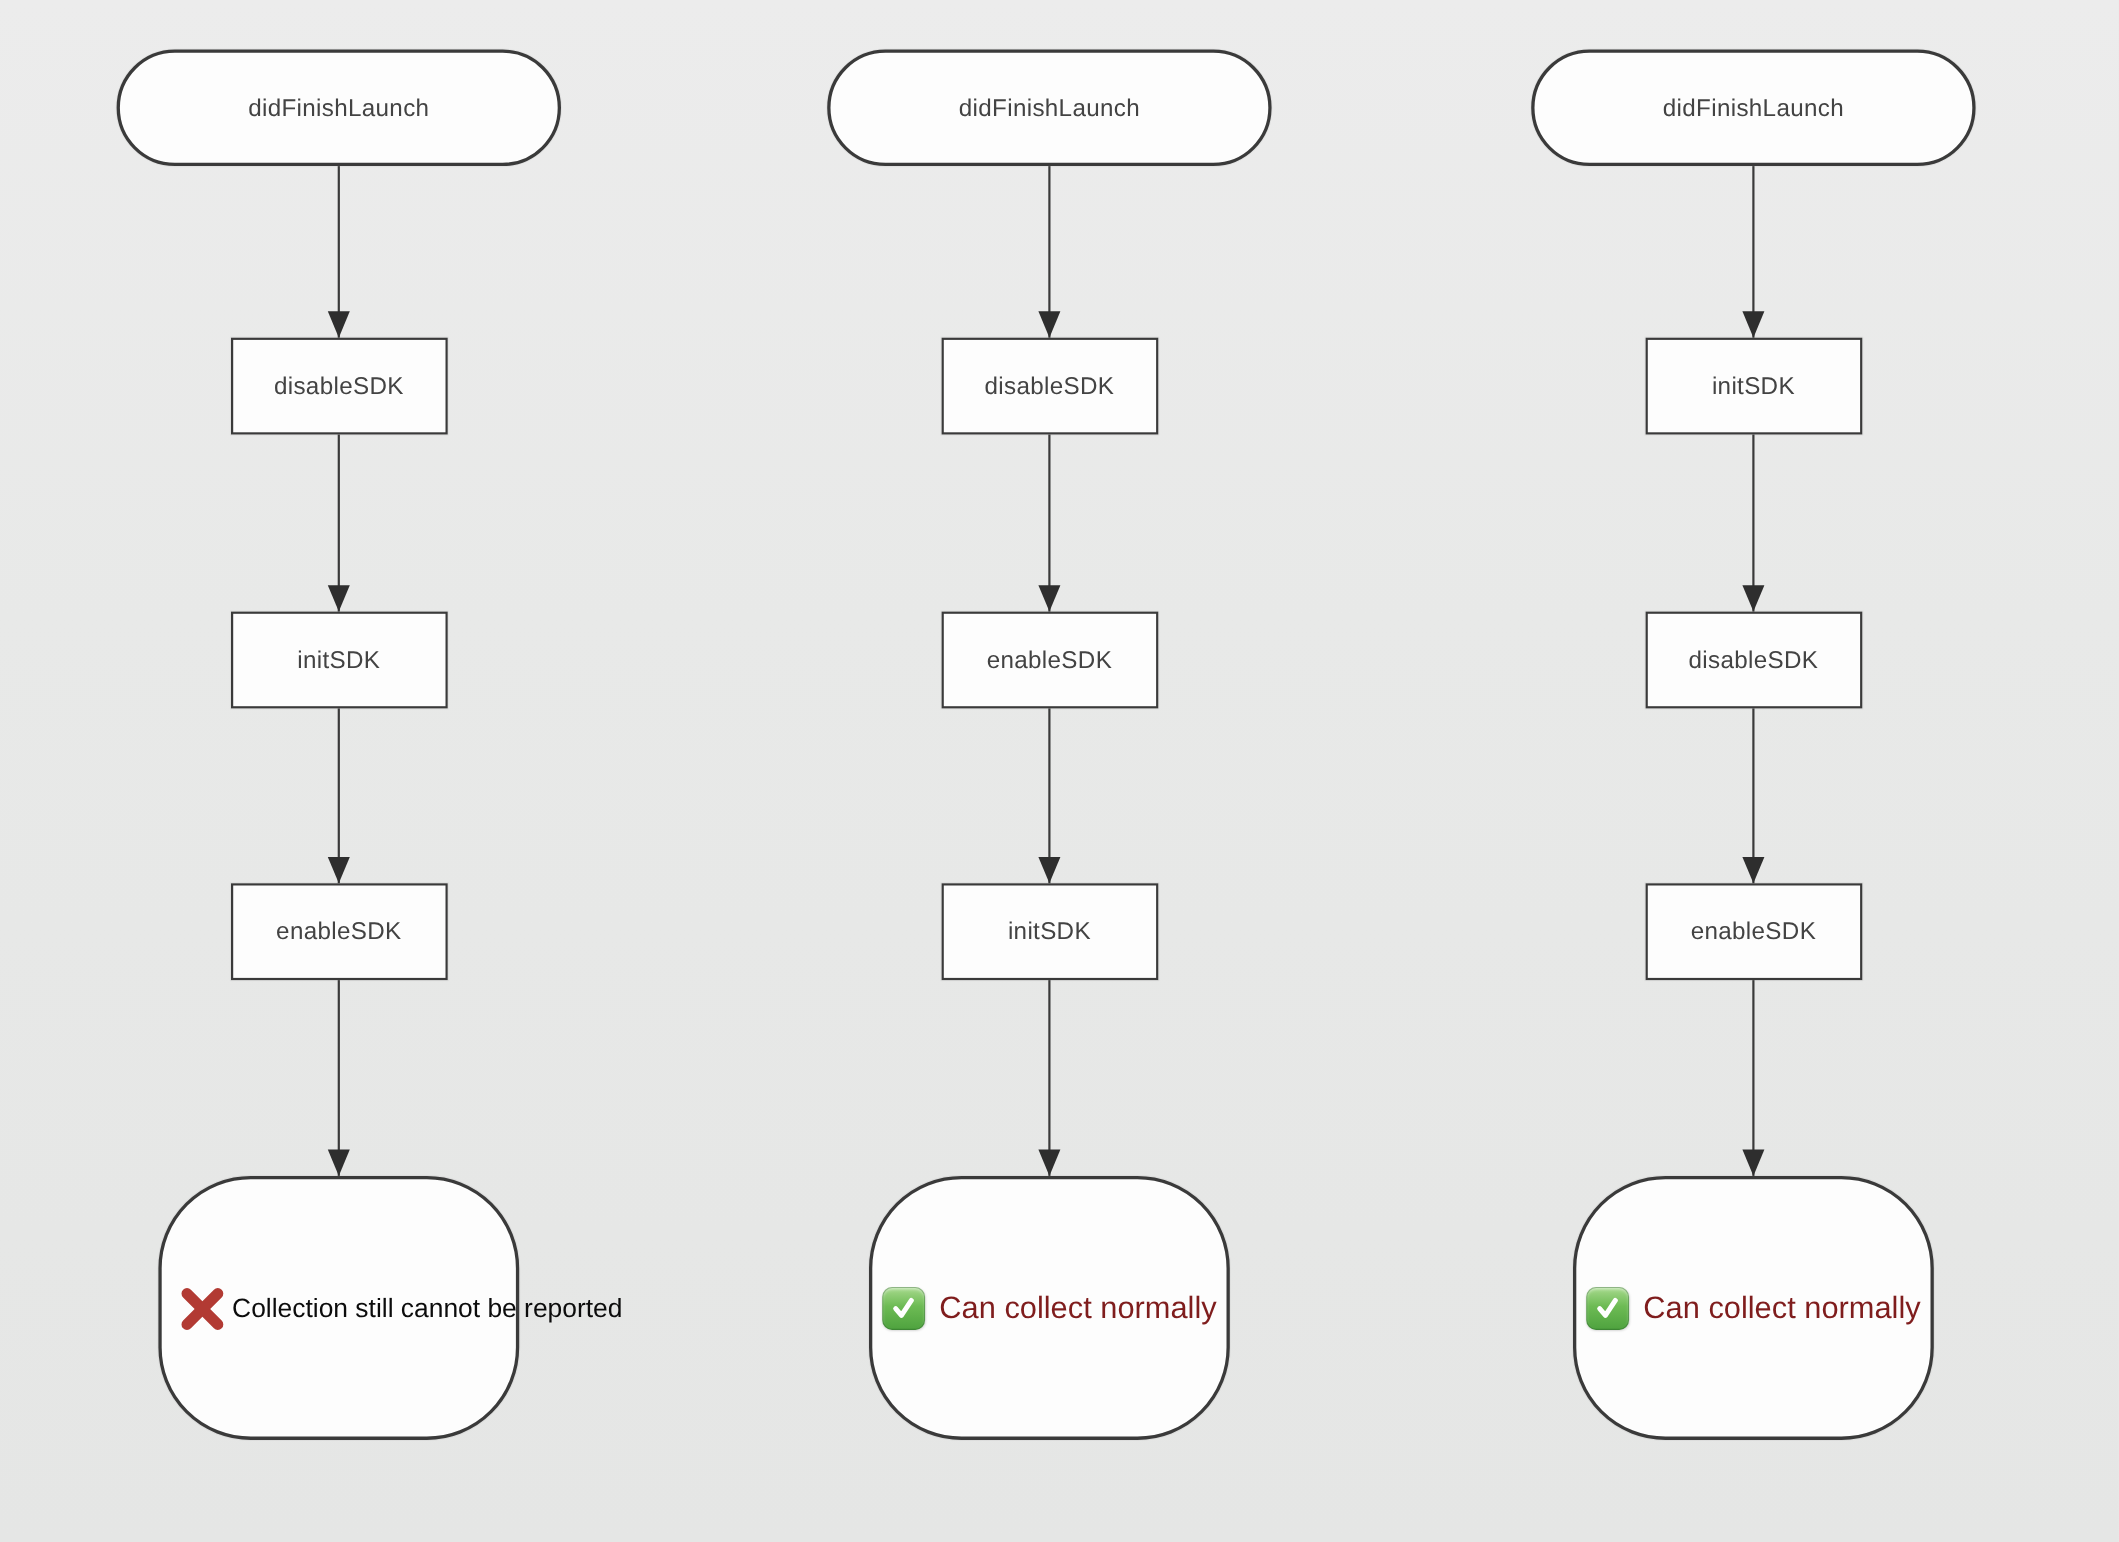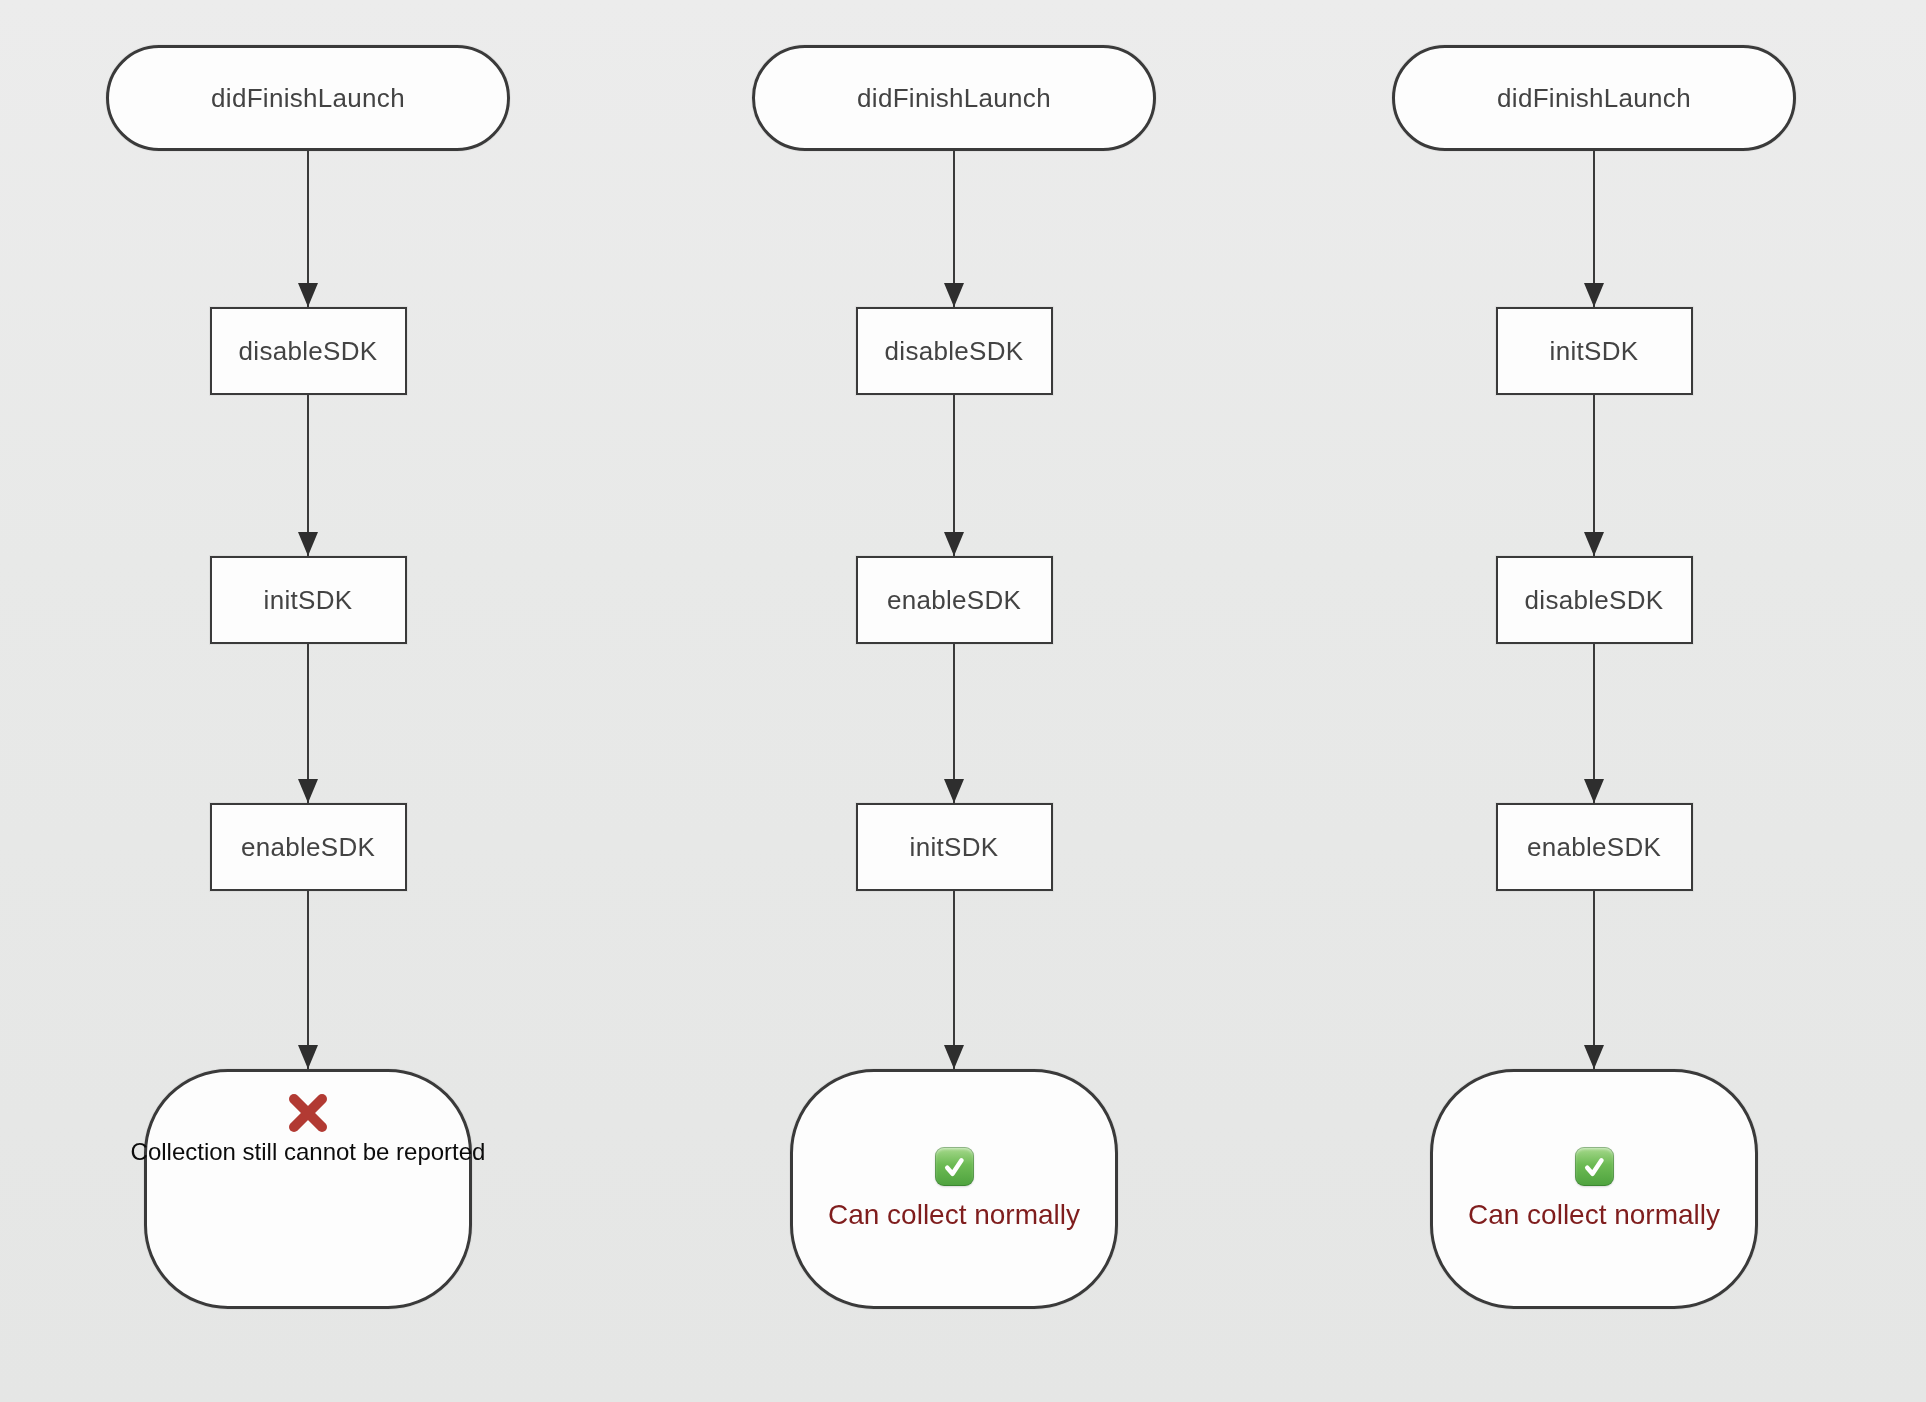--- a/index.html
+++ b/index.html
@@ -43,21 +43,21 @@
     border-radius: 53px;
   }
 
   .step {
     width: 197px;
     height: 88px;
     border-width: 2px;
   }
 
   .node-label {
-    font-size: 26px;
+    font-size: 22px;
     color: #434343;
     letter-spacing: 0.3px;
   }
 
   .connector {
     position: relative;
     width: 2px;
     background: #3a3a3a;
   }
   .c1 { height: 156px; }
@@ -74,21 +74,21 @@
     height: 0;
     border-left: 10px solid transparent;
     border-right: 10px solid transparent;
     border-top: 24px solid #2e2e2e;
   }
 
   .terminal {
     width: 328px;
     height: 240px;
     border-radius: 84px;
-    flex-direction: column;
+    flex-direction: row;
   }
 
   .terminal.error {
     justify-content: flex-start;
     padding: 20px 14px 18px;
     gap: 4px;
   }
   .terminal.error .terminal-title {
     font-size: 24px;
     color: #0c0c0c;

